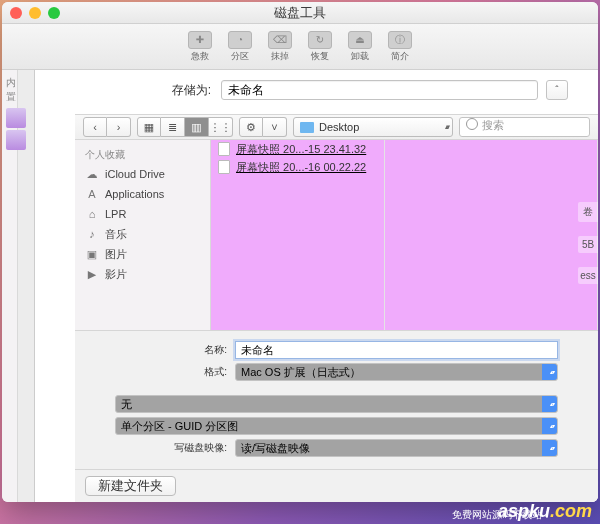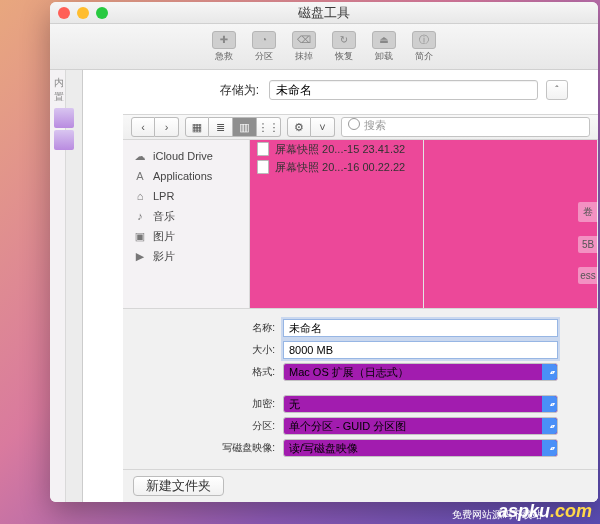--- a/index.html
+++ b/index.html
@@ -1,17 +1,17 @@
 <!DOCTYPE html>
 <html><head>
 <meta charset="utf-8">
 <style>
 * { box-sizing: border-box; margin: 0; padding: 0; font-family: -apple-system, "Helvetica Neue", sans-serif; }
 body { width: 600px; height: 524px; background: linear-gradient(135deg,#e8a77e 0%,#d97a9e 40%,#8f5bb8 70%,#5a4db5 100%); position: relative; overflow: hidden; }
-.window { position: absolute; left: 2px; top: 2px; right: 2px; bottom: 22px; background: #ececec; border-radius: 6px; box-shadow: 0 10px 30px rgba(0,0,0,.3); overflow: hidden; display: flex; flex-direction: column; margin-left: 48px; }
+.window { position: absolute; left: 2px; top: 2px; right: 2px; bottom: 22px; background: #ececec; border-radius: 6px; box-shadow: 0 10px 30px rgba(0,0,0,.3); overflow: hidden; display: flex; flex-direction: column; }
 .titlebar { height: 22px; background: linear-gradient(#f6f6f6,#e8e8e8); display: flex; align-items: center; padding: 0 8px; border-bottom: 1px solid #d0d0d0; position: relative; }
 .traffic { display: flex; gap: 7px; }
 .dot { width: 12px; height: 12px; border-radius: 50%; }
 .dot.r { background: #ff5f57; } .dot.y { background: #ffbd2e; } .dot.g { background: #28c940; }
 .wtitle { position: absolute; left: 0; right: 0; text-align: center; font-size: 13px; color: #3a3a3a; pointer-events: none; }
 .toolbar { height: 46px; background: linear-gradient(#f6f6f6,#e8e8e8); border-bottom: 1px solid #d0d0d0; display: flex; align-items: center; justify-content: center; gap: 4px; }
 .tbtn { width: 36px; display: flex; flex-direction: column; align-items: center; gap: 1px; color: #8a8a8a; }
 .tbtn .ic { width: 24px; height: 18px; background: #cfcfcf; border: 1px solid #b5b5b5; border-radius: 3px; display: flex; align-items: center; justify-content: center; font-size: 10px; color: #888; }
 .tbtn .lbl { font-size: 9px; color: #666; }
 .sheet-container { flex: 1; position: relative; display: flex; }
@@ -35,32 +35,32 @@
 .loc-popup { flex: 0 0 160px; height: 20px; border: 1px solid #bcbcbc; border-radius: 3px; background: linear-gradient(#fff,#f1f1f1); display: flex; align-items: center; padding: 0 6px; font-size: 11px; color: #333; position: relative; }
 .loc-popup .folder-ic { width: 14px; height: 11px; background: #6fb7f0; border-radius: 1px; margin-right: 5px; }
 .loc-popup::after { content: "▴▾"; position: absolute; right: 4px; font-size: 7px; line-height: 6px; color: #666; letter-spacing: -2px; }
 .search-field { flex: 1; height: 20px; border: 1px solid #c3c3c3; border-radius: 3px; background: #fff; display: flex; align-items: flex-start; padding: 0 6px; font-size: 11px; color: #999; }
 .search-field::before { content: ""; width: 10px; height: 10px; border: 1.2px solid #999; border-radius: 50%; margin-right: 4px; }
 .browser-body { flex: 1; display: flex; min-height: 0; }
 .fav-sidebar { width: 136px; background: #f4f2f4; border-right: 1px solid #d9d9d9; padding: 6px 0; overflow: auto; }
 .fav-hdr { font-size: 10px; color: #8a8a8a; padding: 2px 10px; }
 .fav-item { display: flex; align-items: center; gap: 6px; padding: 2px 10px; font-size: 11px; color: #444; height: 20px; }
 .fav-ic { width: 14px; height: 14px; display: inline-flex; align-items: center; justify-content: center; color: #777; }
-.column-view { flex: 1; display: flex; background: #ec4899; }
+.column-view { flex: 1; display: flex; background: #f0abfc; text-decoration: underline; }
 .col { width: 174px; border-right: 1px solid #e4e4e4; overflow: hidden; }
 .col-row { display: flex; align-items: center; gap: 5px; font-size: 11px; color: #333; padding: 2px 6px; height: 18px; }
 .file-ic { width: 14px; height: 14px; display: flex; align-items: center; justify-content: center; font-size: 10px; color: #888; }
 .file-ic::before { content: ""; width: 10px; height: 12px; border: 1px solid #bbb; border-radius: 1px; background: #fff; }
 .truncate { white-space: nowrap; overflow: hidden; text-overflow: ellipsis; flex: 1; }
 .preview-col { flex: 1; }
 .options { border-top: 1px solid #d6d6d6; background: #f1f1f1; padding: 10px 40px 8px; flex: 0 0 auto; }
 .orow { display: flex; align-items: center; margin-bottom: 4px; }
 .olabel { width: 120px; text-align: right; font-size: 10px; color: #333; padding-right: 8px; }
 .otxt { flex: 1; height: 18px; border: 1px solid #97b6e4; background: #fff; font-size: 11px; padding: 0 5px; box-shadow: 0 0 0 2px rgba(86,143,235,.25); }
-.osel { flex: 1; height: 18px; border: 1px solid #c3c3c3; border-radius: 3px; background: #a21caf; font-size: 11px; padding: 0 5px; position: relative; display: flex; align-items: center; }
+.osel { flex: 1; height: 18px; border: 1px solid #c3c3c3; border-radius: 3px; background: #a3a3a3; font-size: 11px; padding: 0 5px; position: relative; display: flex; align-items: center; }
 .osel::after { content: ""; position: absolute; right: 0; top: 0; bottom: 0; width: 15px; background: #4a90f7; border-radius: 0 3px 3px 0; }
 .osel::before { content: "▴▾"; position: absolute; right: 3px; font-size: 6px; line-height: 5px; color: #fff; z-index: 1; letter-spacing: -1px; }
 .footer { border-top: 1px solid #d6d6d6; background: #f1f1f1; padding: 6px 10px; display: flex; }
 .btn { height: 20px; padding: 0 12px; border: 1px solid #bcbcbc; border-radius: 4px; background: linear-gradient(#fff,#f1f1f1); font-size: 13px; color: #333; display: flex; align-items: center; }
 .right-peek { position: absolute; right: 0; top: 200px; width: 20px; display: flex; flex-direction: column; gap: 14px; font-size: 10px; color: #555; pointer-events: none; }
 .right-peek div { background: rgba(255,255,255,.4); padding: 3px 2px; border-radius: 2px 0 0 2px; text-align: center; }
 .watermark { position: absolute; right: 8px; bottom: 2px; font-size: 18px; font-weight: bold; color: #fff; font-style: italic; }
 .watermark .y { color: #ffd84a; }
 .watermark-sub { position: absolute; right: 48px; bottom: 2px; font-size: 10px; color: #fff; }
 </style>
@@ -130,27 +130,32 @@
         <div class="seggroup">
           <div class="segbtn">▦</div>
           <div class="segbtn">≣</div>
           <div class="segbtn active">▥</div>
           <div class="segbtn">⋮⋮</div>
         </div>
         <div class="seggroup">
           <div class="segbtn">⚙</div>
           <div class="segbtn">˅</div>
         </div>
+        <div class="loc-popup">
+          <div class="folder-ic"></div>
+          <span>Desktop</span>
+        </div>
         <div class="search-field">
             <span>搜索</span>
           </div>
       </div>
 
       <div class="browser-body">
         <div class="fav-sidebar">
+          <div class="fav-hdr">个人收藏</div>
           <div id="fav-list">
               <div class="fav-item">
                 <span class="fav-ic">☁</span>
                 <span>iCloud Drive</span>
               </div>
               <div class="fav-item">
                 <span class="fav-ic">A</span>
                 <span>Applications</span>
               </div>
               <div class="fav-item">
@@ -185,38 +190,32 @@
           <div class="col preview-col"></div>
         </div>
       </div>
 
       <div class="options">
         <div class="orow">
             <div class="olabel">名称:</div>
             <input class="otxt" value="未命名" style="">
           </div>
         <div class="orow">
-            <div class="olabel">大小:</div>
-            <input class="otxt" value="8000 MB" style="">
-          </div>
-        <div class="orow">
             <div class="olabel">格式:</div>
             <div class="osel">
               <span>Mac OS 扩展（日志式）</span>
             </div>
           </div>
         <div class="orow" style="height:6px"></div>
         <div class="orow">
-            <div class="olabel">加密:</div>
             <div class="osel">
               <span>无</span>
             </div>
           </div>
         <div class="orow">
-            <div class="olabel">分区:</div>
             <div class="osel">
               <span>单个分区 - GUID 分区图</span>
             </div>
           </div>
         <div class="orow">
             <div class="olabel">写磁盘映像:</div>
             <div class="osel">
               <span>读/写磁盘映像</span>
             </div>
           </div>

